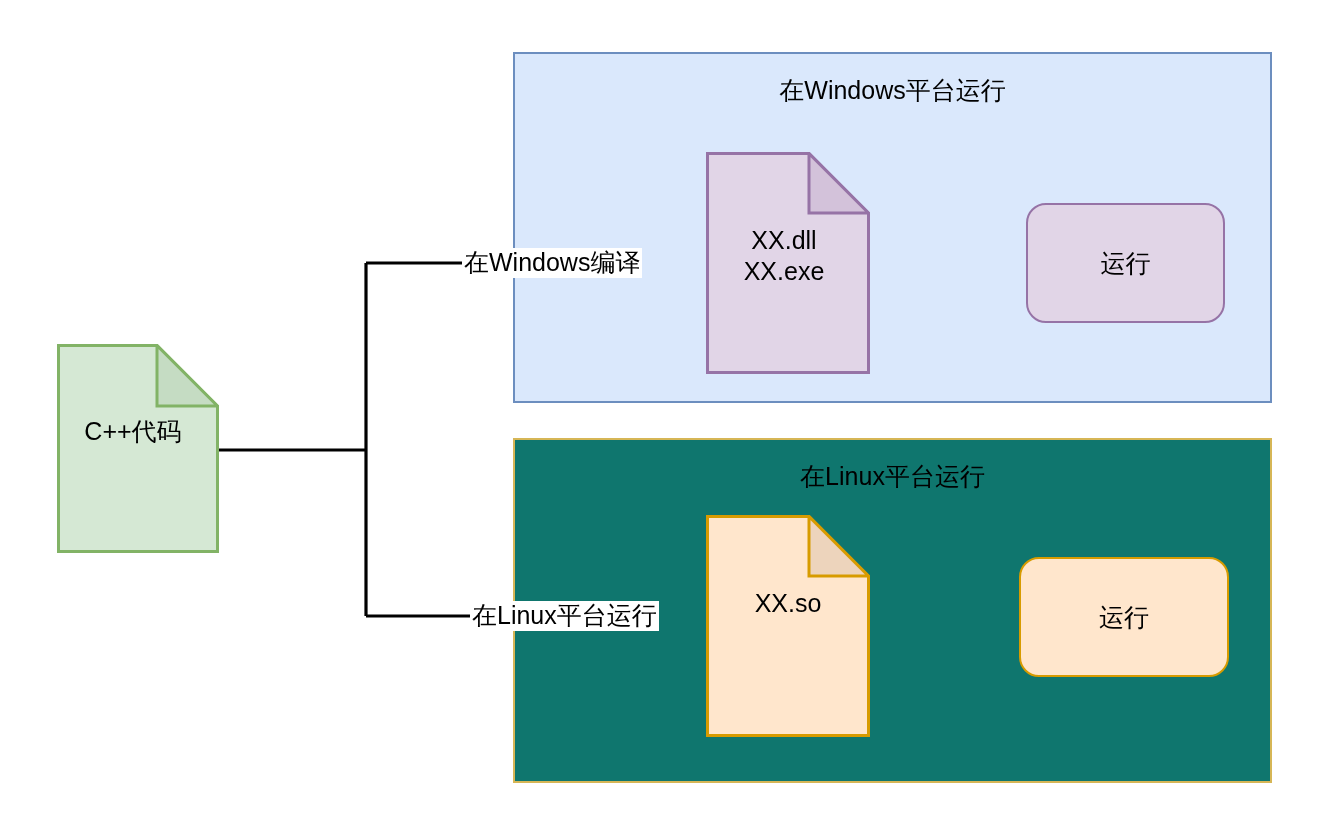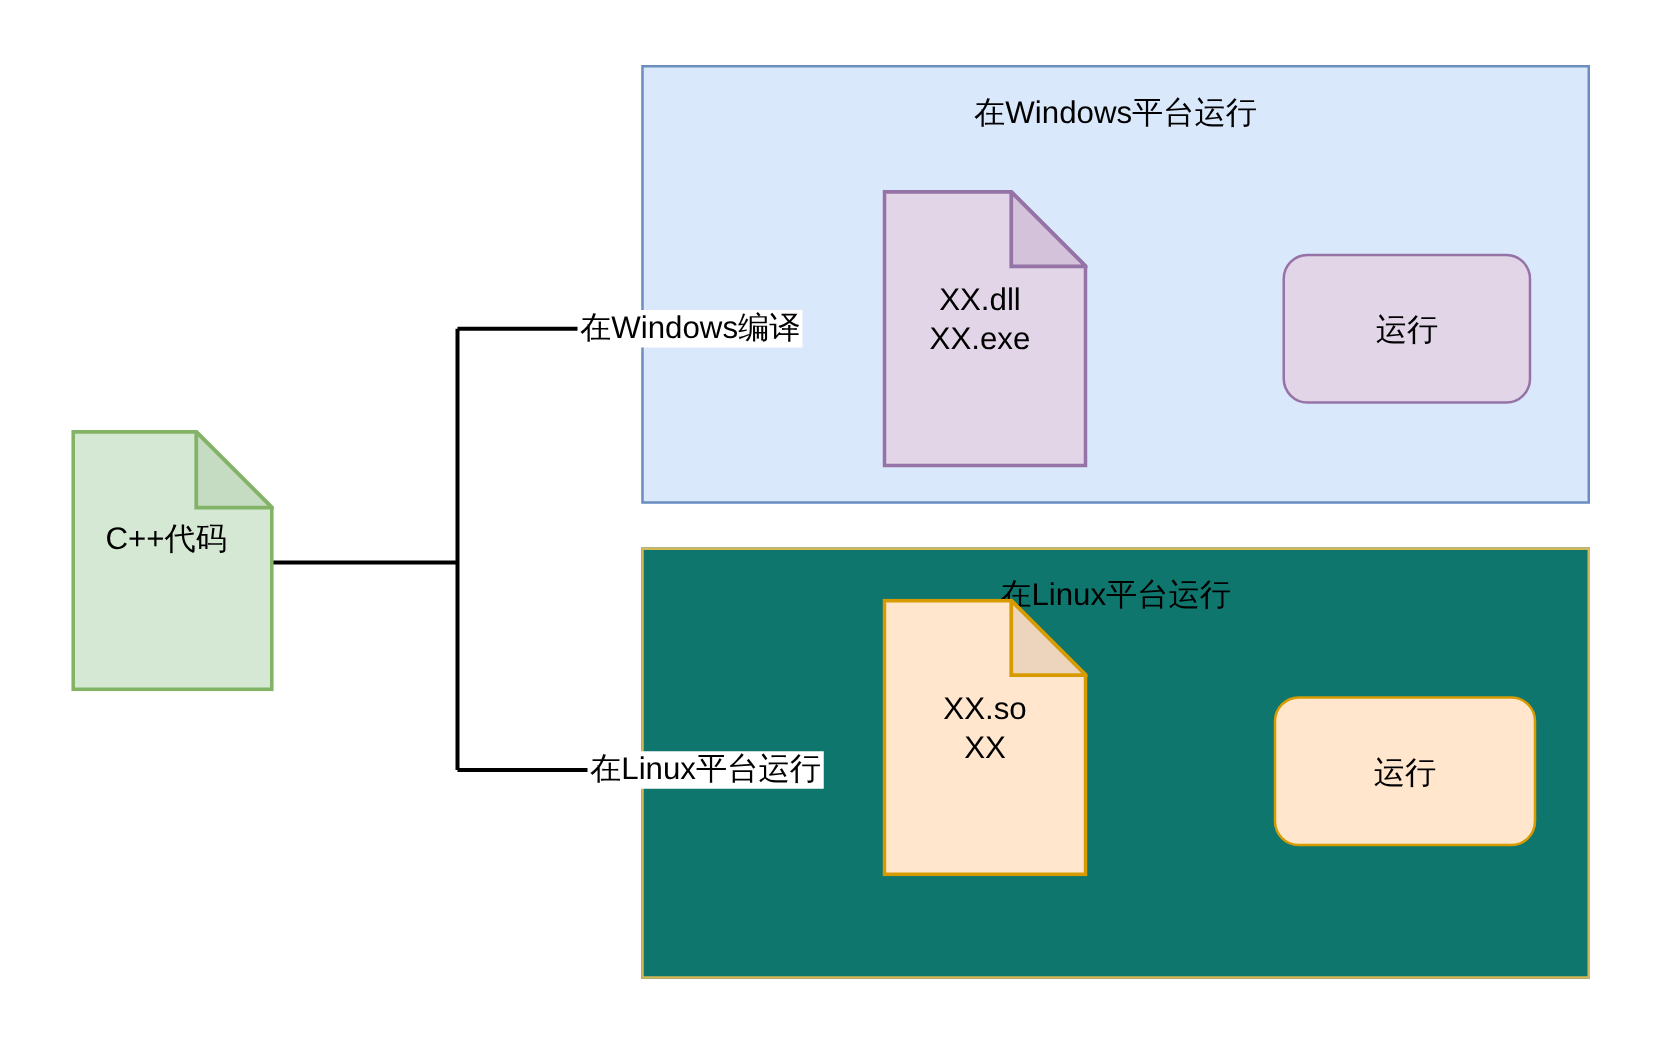--- a/index.html
+++ b/index.html
@@ -136,28 +136,27 @@
   <svg width="164" height="222" viewBox="0 0 164 222">
     <path d="M1.5,1.5 L103,1.5 L162.5,61 L162.5,220.5 L1.5,220.5 Z" fill="#e1d5e7" stroke="#9673a6" stroke-width="3"></path>
     <path d="M103,1.5 L103,61 L162.5,61 Z" fill="#d3c2da" stroke="#9673a6" stroke-width="3"></path>
   </svg>
   <div class="doc-label" style="top:73px;">
     <div>XX.dll</div>
     <div>XX.exe</div>
   </div>
 </div>
 
-<div class="doc" style="left:706px; top:479px; width:164px; height:222px;">
+<div class="doc" style="left:706px; top:515px; width:164px; height:222px;">
   <svg width="164" height="222" viewBox="0 0 164 222">
     <path d="M1.5,1.5 L103,1.5 L162.5,61 L162.5,220.5 L1.5,220.5 Z" fill="#ffe6cc" stroke="#d79b00" stroke-width="3"></path>
     <path d="M103,1.5 L103,61 L162.5,61 Z" fill="#edd4bc" stroke="#d79b00" stroke-width="3"></path>
   </svg>
   <div class="doc-label" style="top:73px;">
     <div>XX.so</div>
-    <div>XX</div>
   </div>
 </div>
 
 <div class="rbox" id="run-windows" style="left: 1026px; top: 203px; width: 199px; height: 120px; background: rgb(225, 213, 231); border-color: rgb(150, 115, 166);">
   <span>运行</span>
 </div>
 
 <div class="rbox" id="run-linux" style="left: 1019px; top: 557px; width: 210px; height: 120px; background: rgb(255, 230, 204); border-color: rgb(215, 155, 0);">
   <span>运行</span>
 </div>

